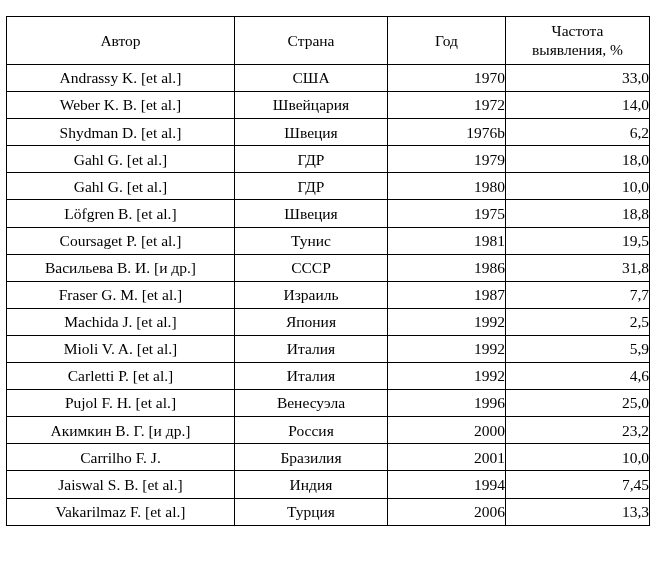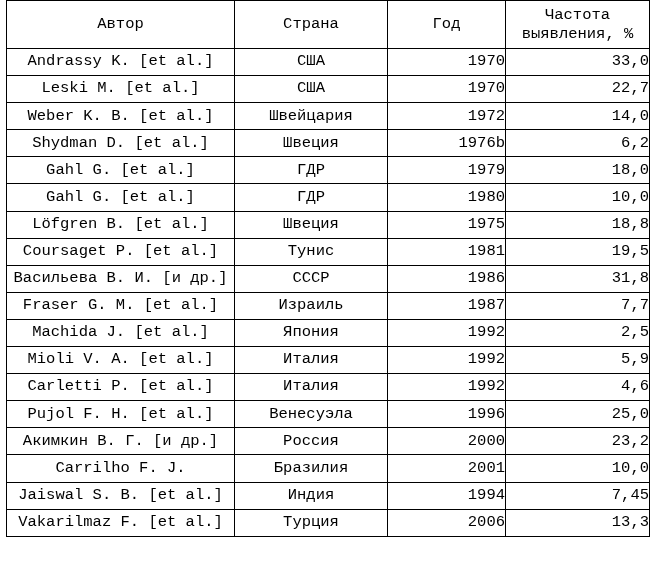--- a/index.html
+++ b/index.html
@@ -10,23 +10,22 @@
   body {
     width: 655px;
     height: 582px;
     font-family: "Liberation Serif", "DejaVu Serif", serif;
     color: #000000;
     overflow: hidden;
   }
   .table-wrap {
     position: absolute;
     left: 6px;
-    top: 0;
+    top: 16px;
     width: 643px;
-    font-family: Liberation Mono, monospace;
   }
   table.data-table {
     border-collapse: collapse;
     width: 643px;
     table-layout: fixed;
   }
   table.data-table th,
   table.data-table td {
     border: 1px solid #000000;
     font-size: 15.5px;
@@ -86,26 +85,20 @@
           <span>выявления, %</span>
         </th>
       </tr>
     </thead>
     <tbody>
       <tr>
         <td class="c-author">Andrassy K. [et al.]</td>
         <td class="c-country">США</td>
         <td class="c-year">1970</td>
         <td class="c-freq">33,0</td>
-      </tr>
-      <tr>
-        <td class="c-author">Leski M. [et al.]</td>
-        <td class="c-country">США</td>
-        <td class="c-year">1970</td>
-        <td class="c-freq">22,7</td>
       </tr>
       <tr>
         <td class="c-author">Weber K. B. [et al.]</td>
         <td class="c-country">Швейцария</td>
         <td class="c-year">1972</td>
         <td class="c-freq">14,0</td>
       </tr>
       <tr>
         <td class="c-author">Shydman D. [et al.]</td>
         <td class="c-country">Швеция</td>

